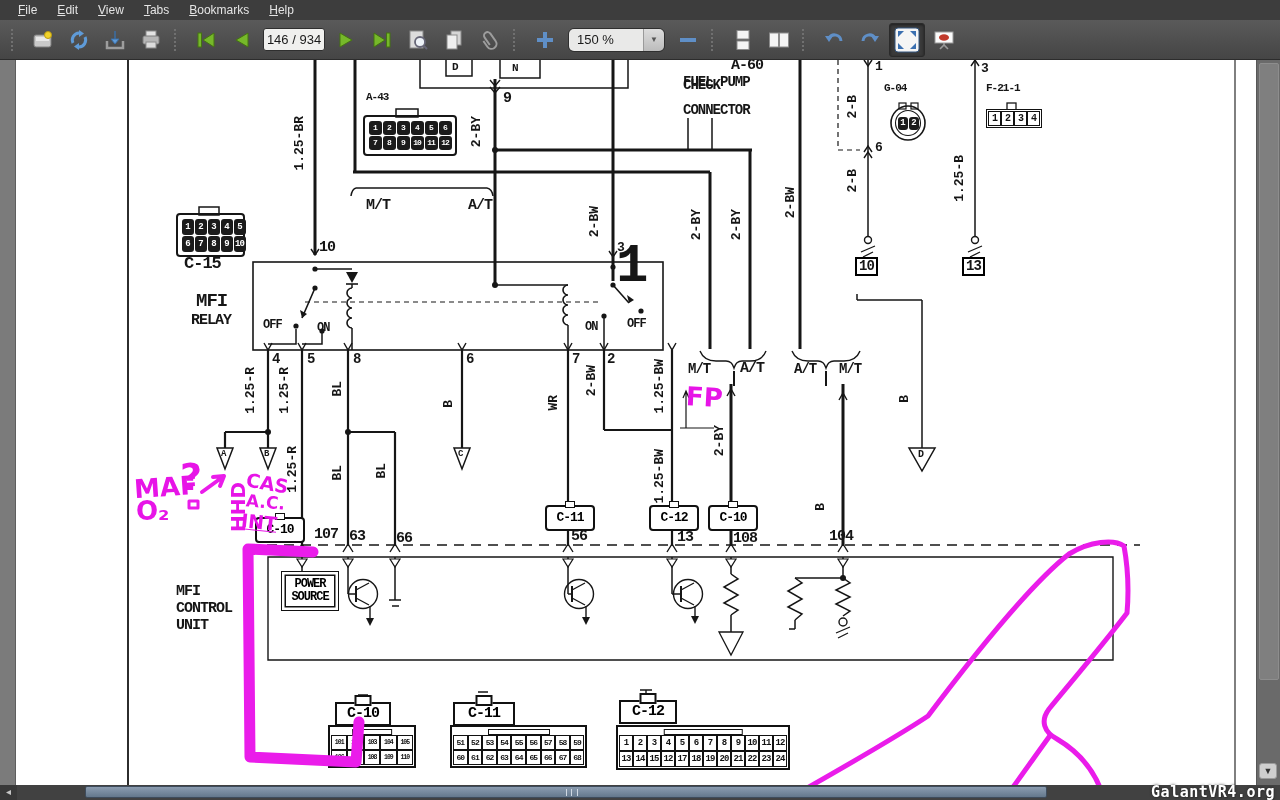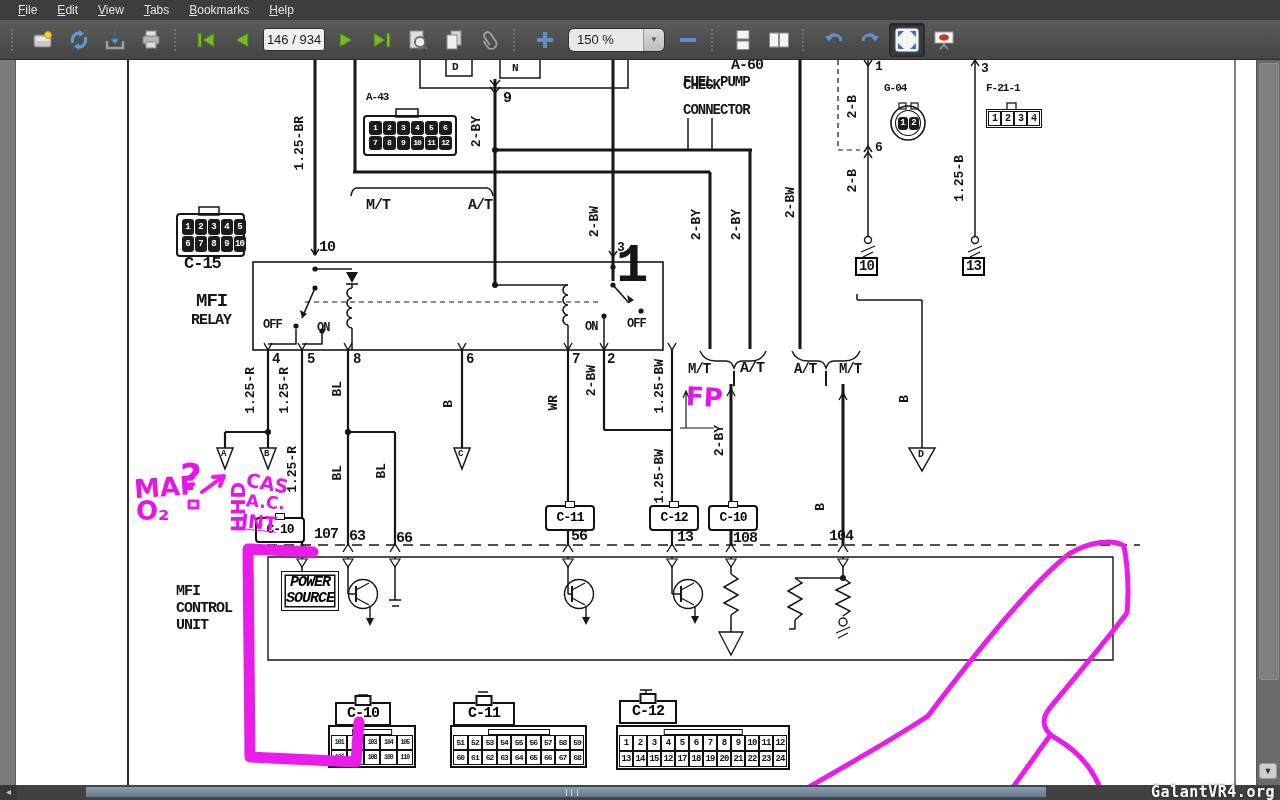--- a/index.html
+++ b/index.html
@@ -48,21 +48,21 @@
   .cells-dark .cell{background:#1b1b1b;color:#fff;margin:0.5px;border-radius:3px;}
   .cells-light .cell{background:#fff;color:#111;border:1.2px solid #111;}
   .slot{position:absolute;top:2px;left:50%;transform:translateX(-50%);width:45%;height:4px;border:1.2px solid #111;background:#fff;}
   .padtop{padding-top:8px;}
 
   .conlbl{position:absolute;z-index:3;border:2px solid #111;background:#fff;font-family:"Liberation Mono",monospace;font-weight:bold;font-size:15px;text-align:center;line-height:20px;letter-spacing:-1px;}
   .conlbl::before{content:"";position:absolute;top:-9px;left:50%;transform:translateX(-50%);width:13px;height:7px;border:2px solid #111;background:#fff;}
   .midcon{position:absolute;z-index:3;width:46px;height:22px;border:2px solid #111;border-radius:4px;background:#fff;font-family:"Liberation Mono",monospace;font-weight:bold;font-size:13px;text-align:center;line-height:22px;letter-spacing:-1px;}
   .midcon::before{content:"";position:absolute;top:-6px;left:50%;transform:translateX(-50%);width:8px;height:5px;border:1.5px solid #111;background:#fff;}
   .powerbox{position:absolute;z-index:3;left:281px;top:571px;width:58px;height:40px;border:1.5px solid #111;box-sizing:border-box;display:flex;flex-direction:column;align-items:center;justify-content:center;background:#fff;box-shadow:inset 0 0 0 2.5px #fff, inset 0 0 0 4px #111;}
-  .powerbox span{font-family:"Liberation Mono",monospace;font-weight:bold;font-size:15px;line-height:1.1;letter-spacing:-1px;font-style:italic;}
+  .powerbox span{font-family:"Liberation Mono",monospace;font-weight:bold;font-size:12px;line-height:1.1;letter-spacing:-1px;}
 
   .hw{position:absolute;z-index:6;color:#e714e7;font-family:"DejaVu Sans",sans-serif;font-weight:bold;line-height:1;}
   .vhw{writing-mode:vertical-rl;transform:rotate(180deg);}
 </style>
 </head>
 <body>
 
 <div id="app">
 
   <div class="page"></div>

